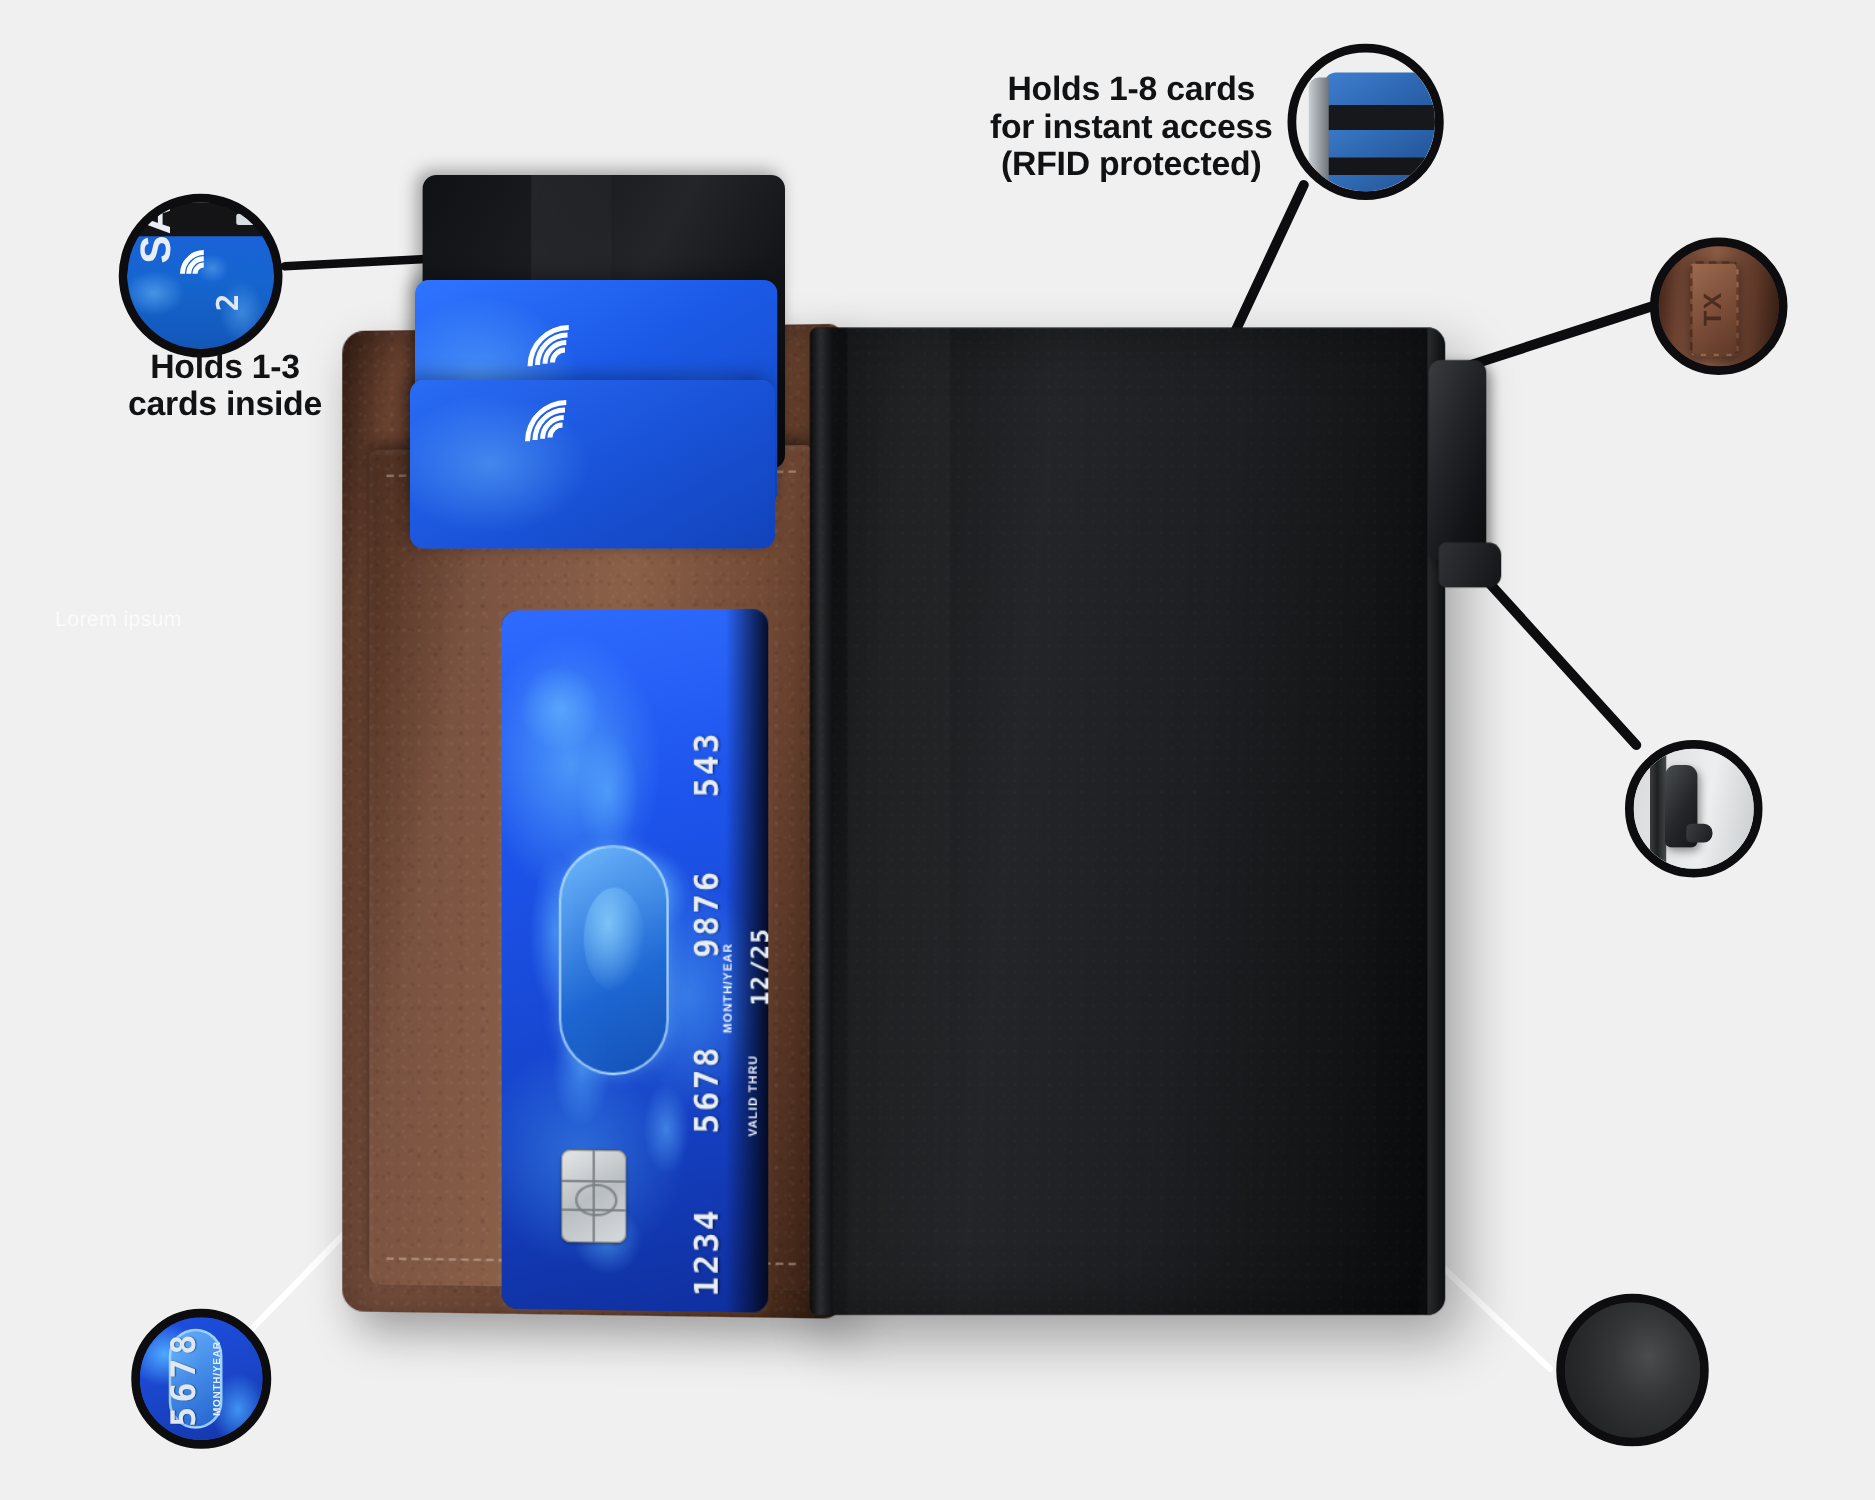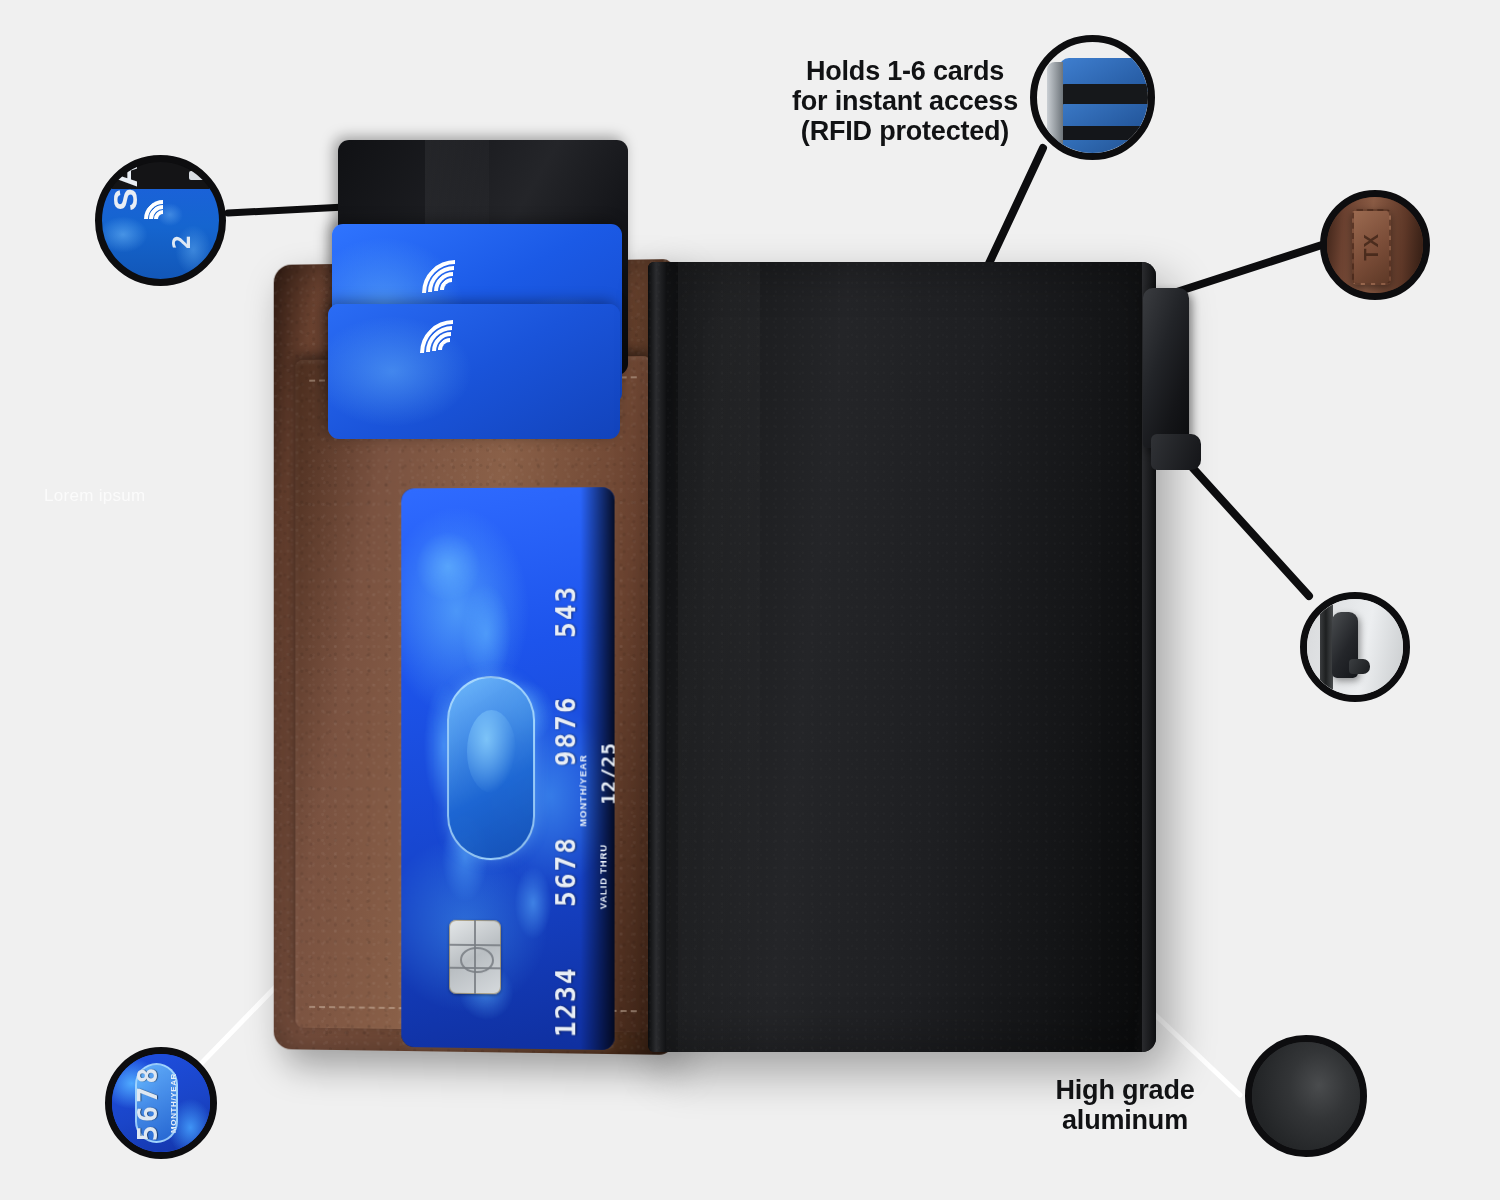--- a/index.html
+++ b/index.html
@@ -326,32 +326,34 @@
       <div class="chipw"></div>
       <span class="visa">SA</span>
       <span class="nfc" style="left:52px;top:48px;width:44px;height:44px;">
         <i style="left:0;top:0;width:10px;height:10px;transform:rotate(45deg);"></i>
         <i style="left:-5px;top:-5px;width:20px;height:20px;transform:rotate(45deg);"></i>
         <i style="left:-10px;top:-10px;width:30px;height:30px;transform:rotate(45deg);"></i>
       </span>
       <span class="num2">2</span>
     </div>
   </div>
+  <div class="callout-label" style="left:60px;top:278px;width:240px;">Holds 1-3
+cards inside</div>
 
   <div class="bubble b-stack" style="left:1030px;top:35px;width:125px;height:125px;">
     <div class="inner">
       <div class="card" style="left:22px;top:16px;right:-30px;height:34px;background:linear-gradient(150deg,#3f7fd0,#1d4f93);"></div>
       <div class="card" style="left:20px;top:42px;right:-30px;height:22px;background:#16181b;"></div>
       <div class="card" style="left:18px;top:62px;right:-30px;height:26px;background:linear-gradient(150deg,#3b7ac8,#1b4a8c);"></div>
       <div class="card" style="left:16px;top:84px;right:-30px;height:16px;background:#14161a;"></div>
       <div class="card" style="left:14px;top:98px;right:-30px;height:24px;background:linear-gradient(150deg,#3574c0,#18417c);"></div>
       <div class="card" style="left:10px;top:20px;width:16px;height:104px;background:linear-gradient(90deg,#c9ced3,#6e757b);border-radius:8px 0 0 8px;"></div>
     </div>
   </div>
-  <div class="callout-label" style="left:770px;top:56px;width:270px;">Holds 1-6 cards
+  <div class="callout-label" style="left:770px;top:56px;width:270px;">Holds 1-8 cards
 for instant access
 (RFID protected)</div>
 
   <div class="bubble b-strap" style="left:1320px;top:190px;width:110px;height:110px;">
     <div class="inner">
       <div class="bg"></div>
       <div class="tab">
         <span class="tx">TX</span>
       </div>
     </div>
@@ -373,16 +375,14 @@
       <span class="digits">5678</span>
       <span class="my">MONTH/YEAR</span>
     </div>
   </div>
 
   <div class="bubble b-alu" style="left:1245px;top:1035px;width:122px;height:122px;">
     <div class="inner">
       <div class="bg"></div>
     </div>
   </div>
-  <div class="callout-label" style="left:1010px;top:1075px;width:230px;">High grade
-aluminum</div>
 
 </div>
 
 </body></html>

